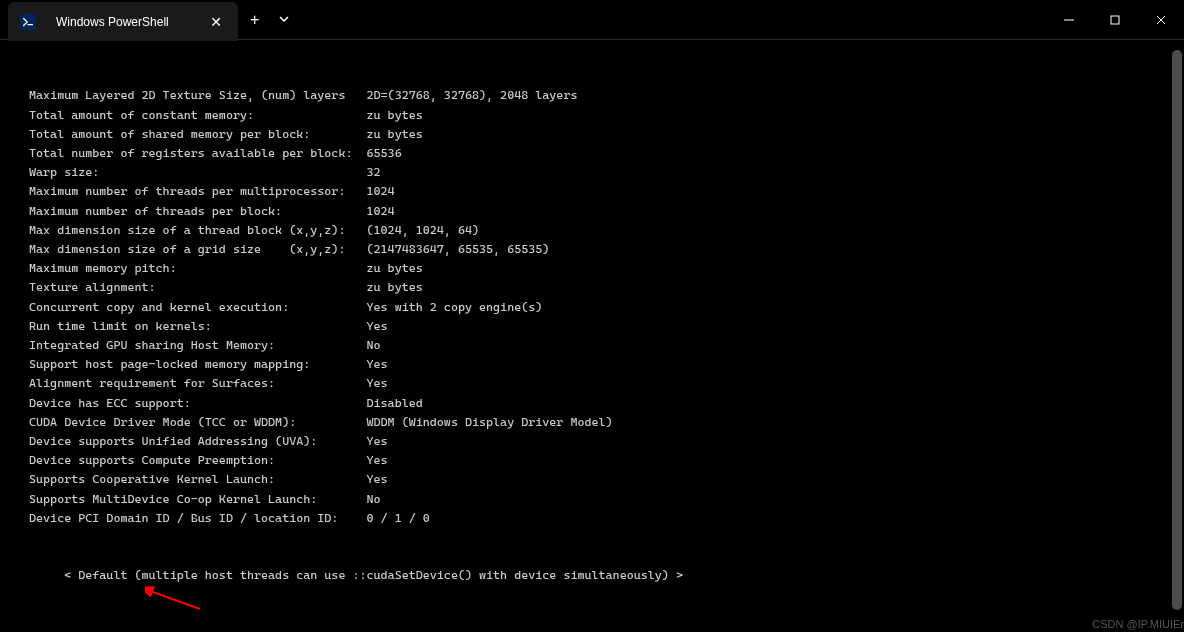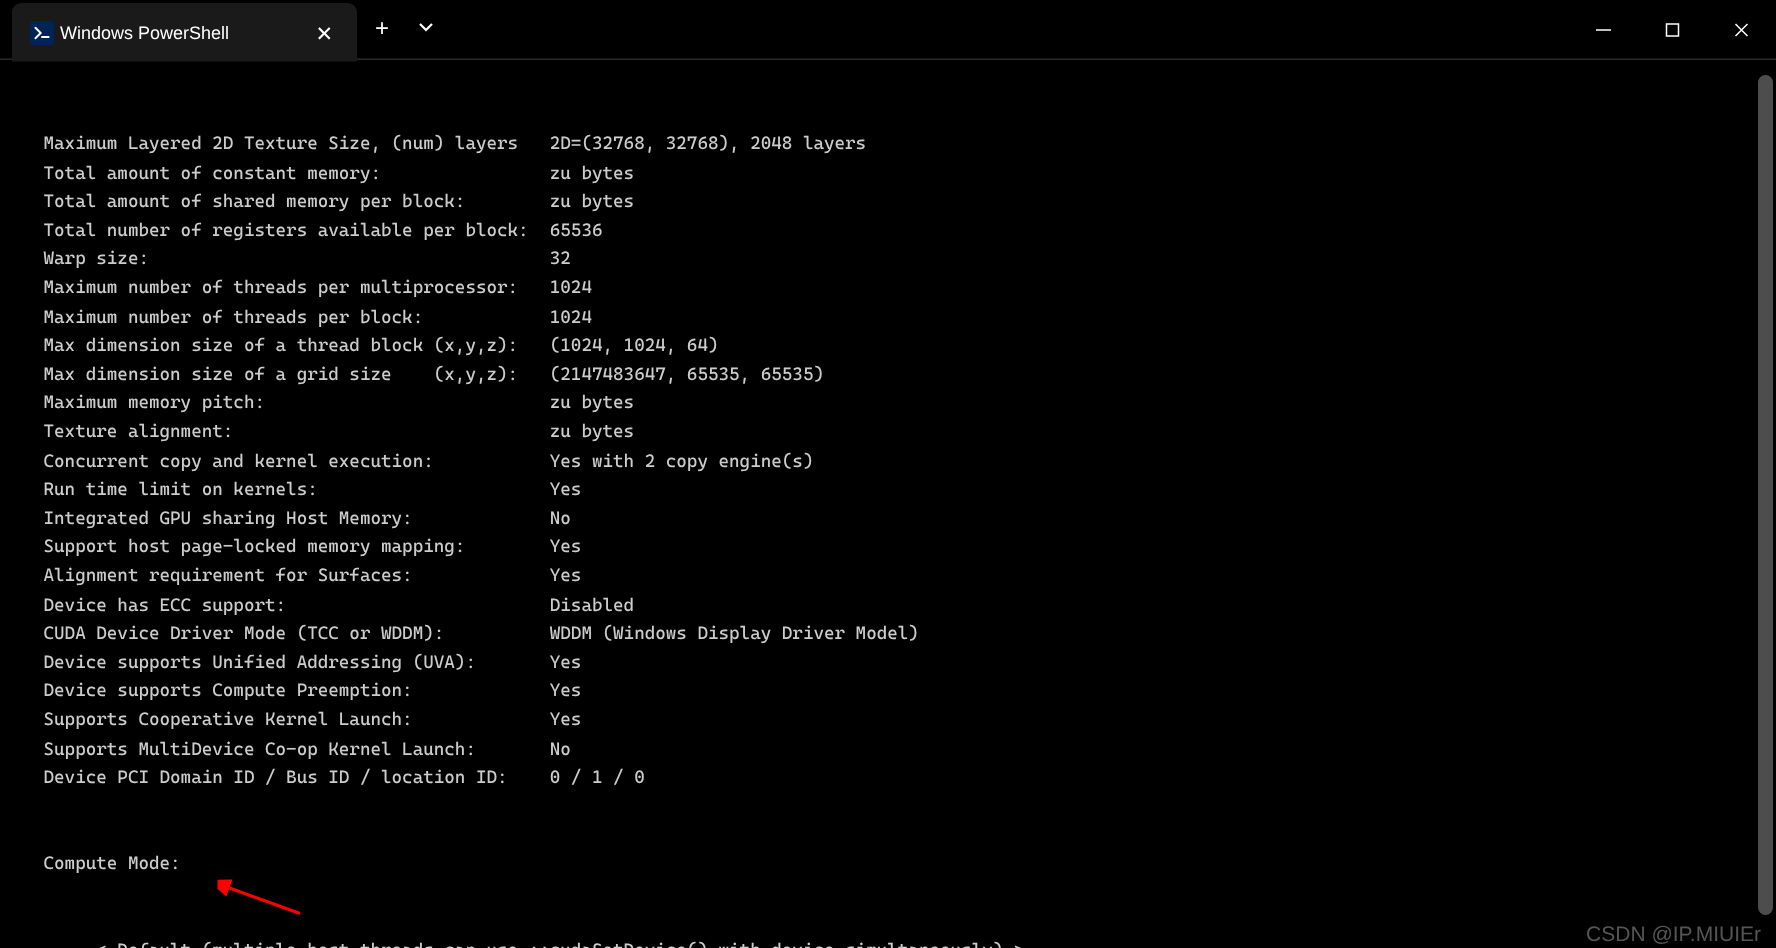--- a/index.html
+++ b/index.html
@@ -24,21 +24,21 @@
       border-bottom: 1px solid #2a2a2a;
     }
     .titlebar-left {
       display: flex;
       align-items: center;
       height: 100%;
     }
     .tab {
       display: flex;
       align-items: center;
-      gap: 4px;
+      gap: 20px;
       padding: 0 12px;
       height: 100%;
       background: #1a1a1a;
       min-width: 230px;
       border-top-left-radius: 6px;
       border-top-right-radius: 6px;
       margin-left: 8px;
       margin-top: 4px;
     }
     .tab-icon {
@@ -125,24 +125,24 @@
       position: absolute;
       right: 0;
       top: 10px;
       width: 10px;
       height: 560px;
       background: #4d4d4d;
       border-radius: 5px;
     }
     .watermark {
       position: absolute;
-      right: 10px;
+      right: 0;
       bottom: 2px;
       color: #555;
-      font-size: 14px;
+      font-size: 11px;
       font-family: sans-serif;
     }
   </style>
 </head>
 <body>
 
 <div class="titlebar">
   <div class="titlebar-left">
     <div class="tab">
       <div class="tab-icon">
@@ -175,21 +175,20 @@
     <div class="win-btn">
       <svg width="10" height="10" viewBox="0 0 10 10">
           <path d="M1 1l8 8M9 1l-8 8" stroke="#fff" stroke-width="1"></path>
         </svg>
     </div>
   </div>
 </div>
 
 <div class="terminal">
   <div id="prop-lines"><div class="line indent">Maximum Layered 2D Texture Size, (num) layers   2D=(32768, 32768), 2048 layers</div><div class="line indent">Total amount of constant memory:                zu bytes</div><div class="line indent">Total amount of shared memory per block:        zu bytes</div><div class="line indent">Total number of registers available per block:  65536</div><div class="line indent">Warp size:                                      32</div><div class="line indent">Maximum number of threads per multiprocessor:   1024</div><div class="line indent">Maximum number of threads per block:            1024</div><div class="line indent">Max dimension size of a thread block (x,y,z):   (1024, 1024, 64)</div><div class="line indent">Max dimension size of a grid size    (x,y,z):   (2147483647, 65535, 65535)</div><div class="line indent">Maximum memory pitch:                           zu bytes</div><div class="line indent">Texture alignment:                              zu bytes</div><div class="line indent">Concurrent copy and kernel execution:           Yes with 2 copy engine(s)</div><div class="line indent">Run time limit on kernels:                      Yes</div><div class="line indent">Integrated GPU sharing Host Memory:             No</div><div class="line indent">Support host page-locked memory mapping:        Yes</div><div class="line indent">Alignment requirement for Surfaces:             Yes</div><div class="line indent">Device has ECC support:                         Disabled</div><div class="line indent">CUDA Device Driver Mode (TCC or WDDM):          WDDM (Windows Display Driver Model)</div><div class="line indent">Device supports Unified Addressing (UVA):       Yes</div><div class="line indent">Device supports Compute Preemption:             Yes</div><div class="line indent">Supports Cooperative Kernel Launch:             Yes</div><div class="line indent">Supports MultiDevice Co-op Kernel Launch:       No</div><div class="line indent">Device PCI Domain ID / Bus ID / location ID:    0 / 1 / 0</div></div>
-  <div class="line indent">Compute Mode:</div>
   <div class="line indent">     &lt; Default (multiple host threads can use ::cudaSetDevice() with device simultaneously) &gt;</div>
   
   
   
   
   
   <svg class="arrow" width="60" height="30">
     <defs>
       <marker id="arrowhead" markerWidth="8" markerHeight="6" refX="0" refY="3" orient="auto">
         <polygon points="0 0, 8 3, 0 6" fill="#ff0000"></polygon>

